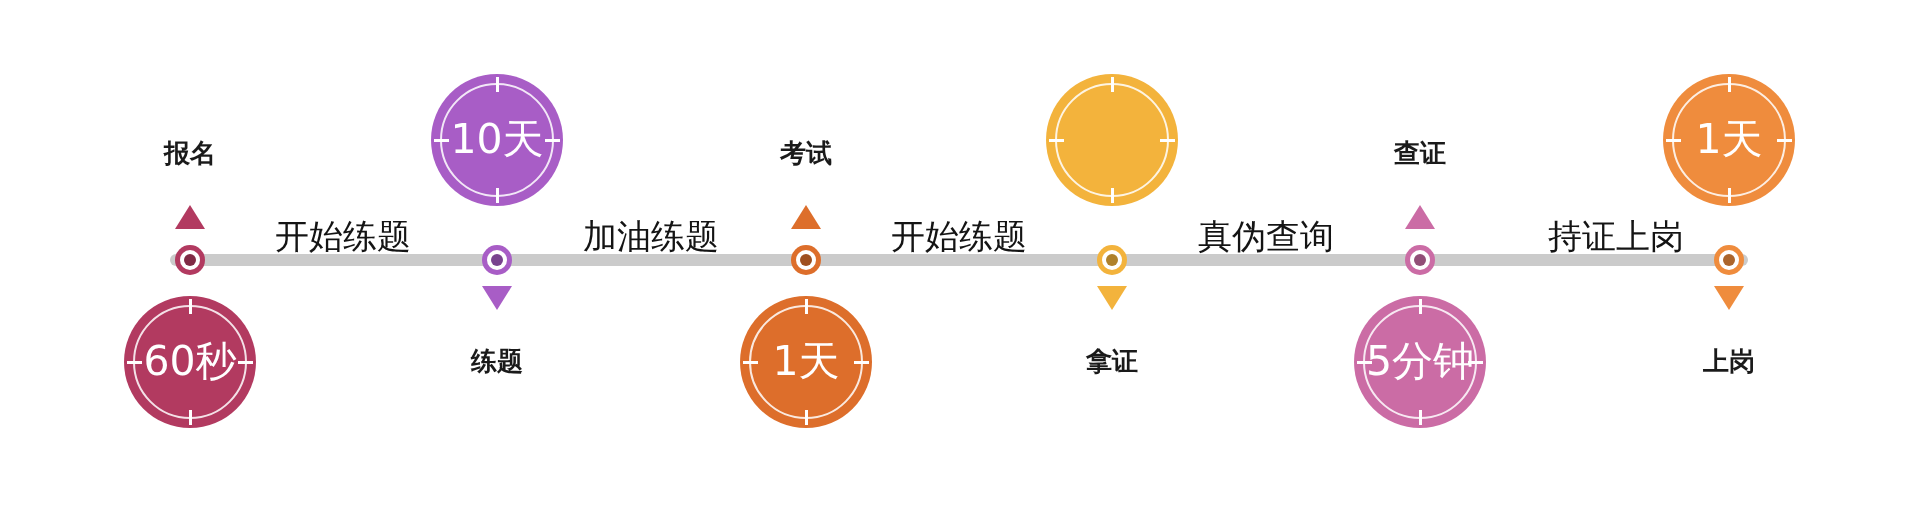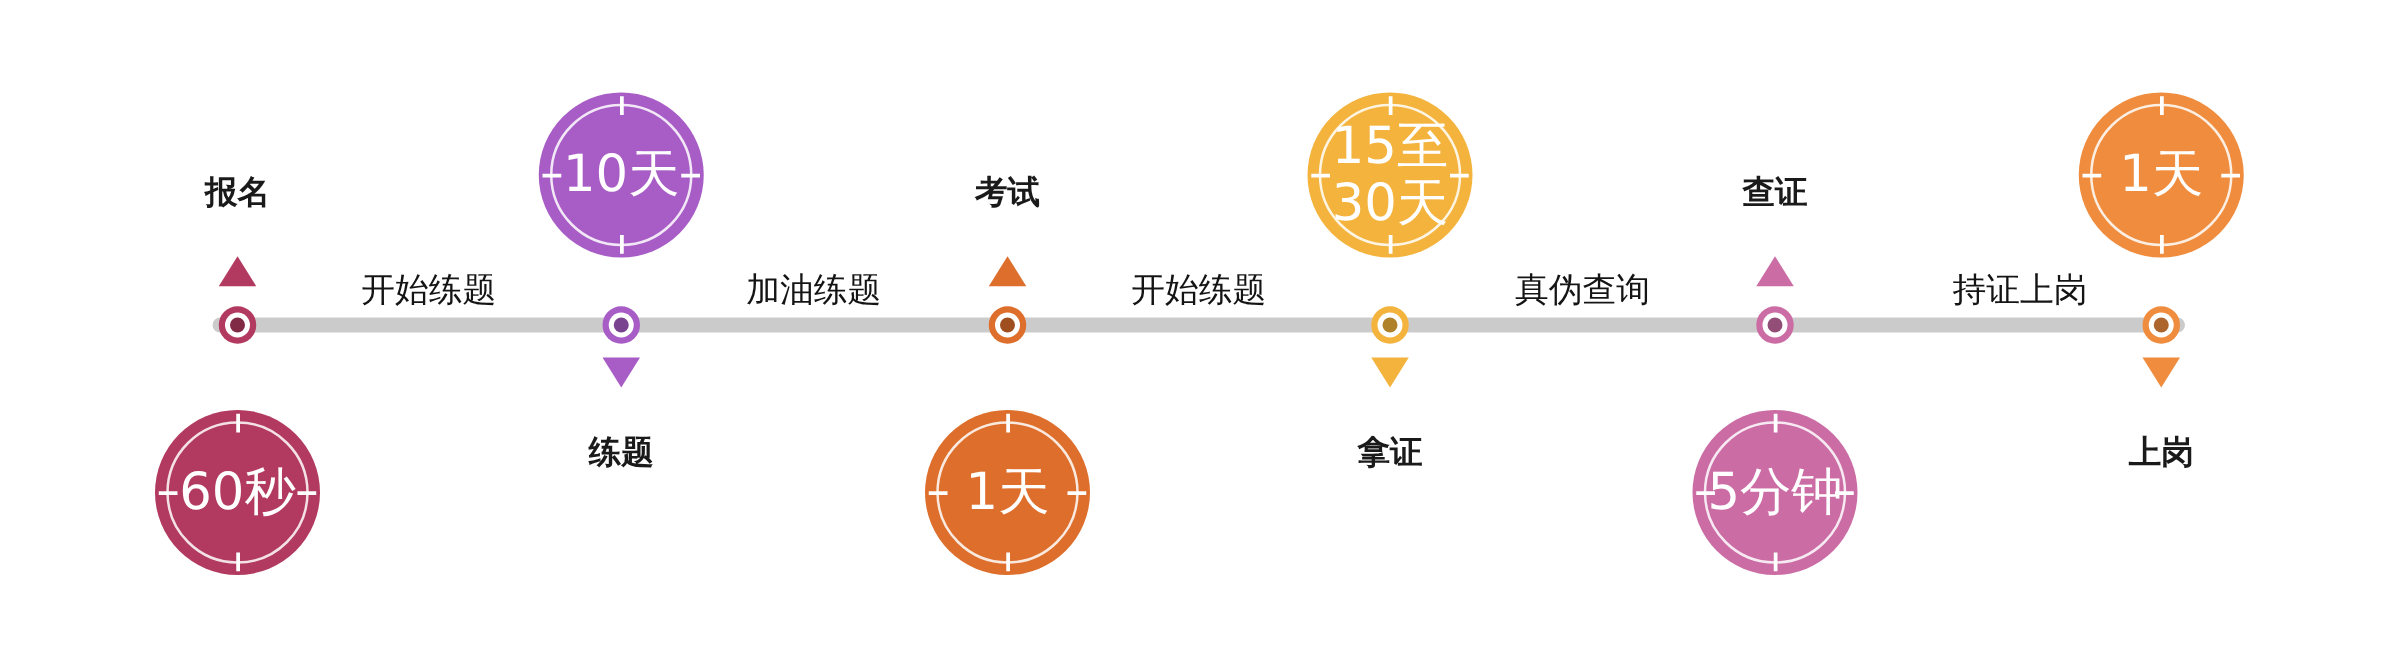--- a/index.html
+++ b/index.html
@@ -11,21 +11,21 @@
 
   
   .line{
     position:absolute;left:170px;top:254px;width:1578px;height:12px;
     border-radius:6px;background:#cbcbcb;
   }
 
   
   .seg-label{
     position:absolute;top:214px;transform:translateX(-50%);
-    font-size:27px;font-weight:500;color:#141414;white-space:nowrap;
+    font-size:34px;font-weight:500;color:#141414;white-space:nowrap;
   }
 
   
   .node{position:absolute;top:0;width:0;height:520px;}
   .node>*{position:absolute;left:0;transform:translateX(-50%);}
 
   .title{
     font-size:26px;font-weight:700;color:#1a1a1a;white-space:nowrap;
   }
   .node.above .title{top:136px;}
@@ -39,21 +39,21 @@
   
   .dot{top:245px;width:30px;height:30px;border-radius:50%;background:var(--c);}
   .dot .ring{position:absolute;left:5px;top:5px;width:20px;height:20px;border-radius:50%;background:#ffffff;}
   .dot .core{position:absolute;left:9px;top:9px;width:12px;height:12px;border-radius:50%;background:var(--c);filter:brightness(.72);}
 
   
   .clock{
     width:132px;height:132px;border-radius:50%;background:var(--c);color:#ffffff;
     display:flex;align-items:center;justify-content:center;text-align:center;
   }
-  .node.above .clock{top:328px;text-align:center;}
+  .node.above .clock{top:296px;text-align:center;}
   .node.below .clock{top:74px;}
   .clock::before{
     content:"";position:absolute;inset:9px;border:2px solid rgba(255,255,255,.85);border-radius:50%;
   }
   .tick{position:absolute;background:#ffffff;}
   .tick.n{left:50%;top:3px;width:3px;height:15px;margin-left:-1.5px;}
   .tick.s{left:50%;bottom:3px;width:3px;height:15px;margin-left:-1.5px;}
   .tick.w{top:50%;left:3px;width:15px;height:3px;margin-top:-1.5px;}
   .tick.e{top:50%;right:3px;width:15px;height:3px;margin-top:-1.5px;}
   .dur{position:relative;font-size:41px;line-height:1.12;white-space:pre-line;font-weight:500;}
@@ -118,22 +118,20 @@
       <span class="dur">1天</span>
     </div>
   </div>
 
   <div class="node below" style="left: 1112px; --c: #f3b33c;">
     <div class="clock">
       <span class="tick n"></span>
       <span class="tick s"></span>
       <span class="tick w"></span>
       <span class="tick e"></span>
-      <span class="dur">15至
-30天</span>
     </div>
     <div class="dot">
       <span class="ring"></span>
       <span class="core"></span>
     </div>
     <div class="arrow down"></div>
     <div class="title">拿证</div>
   </div>
 
   <div class="node above" style="left: 1420px; --c: #cb6ca5;">

